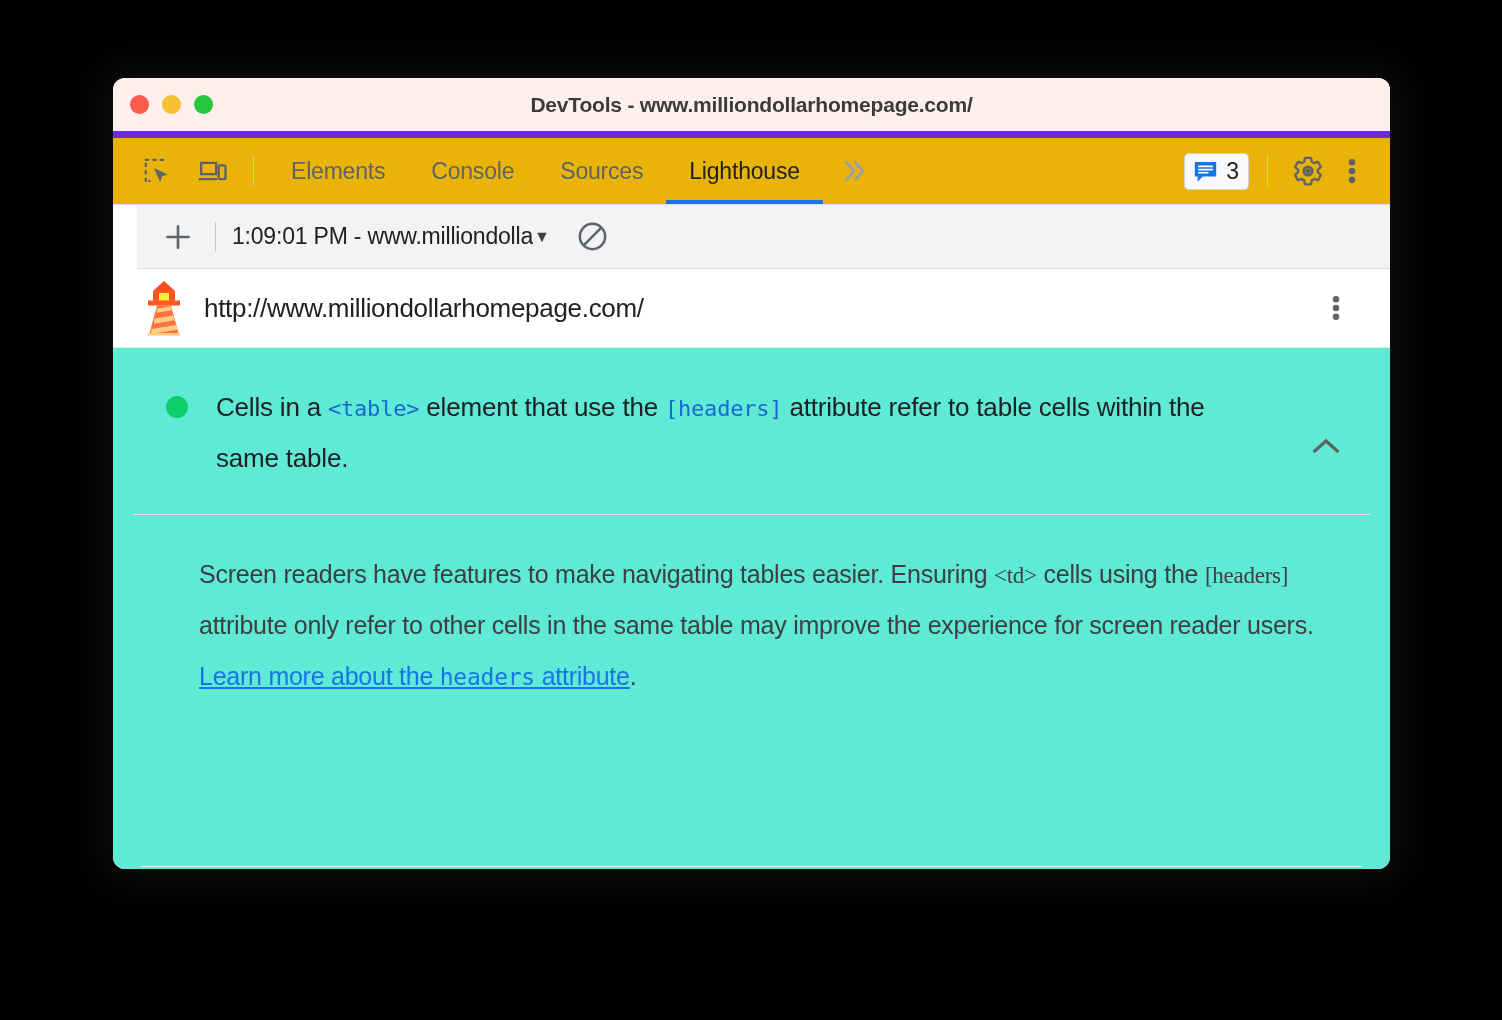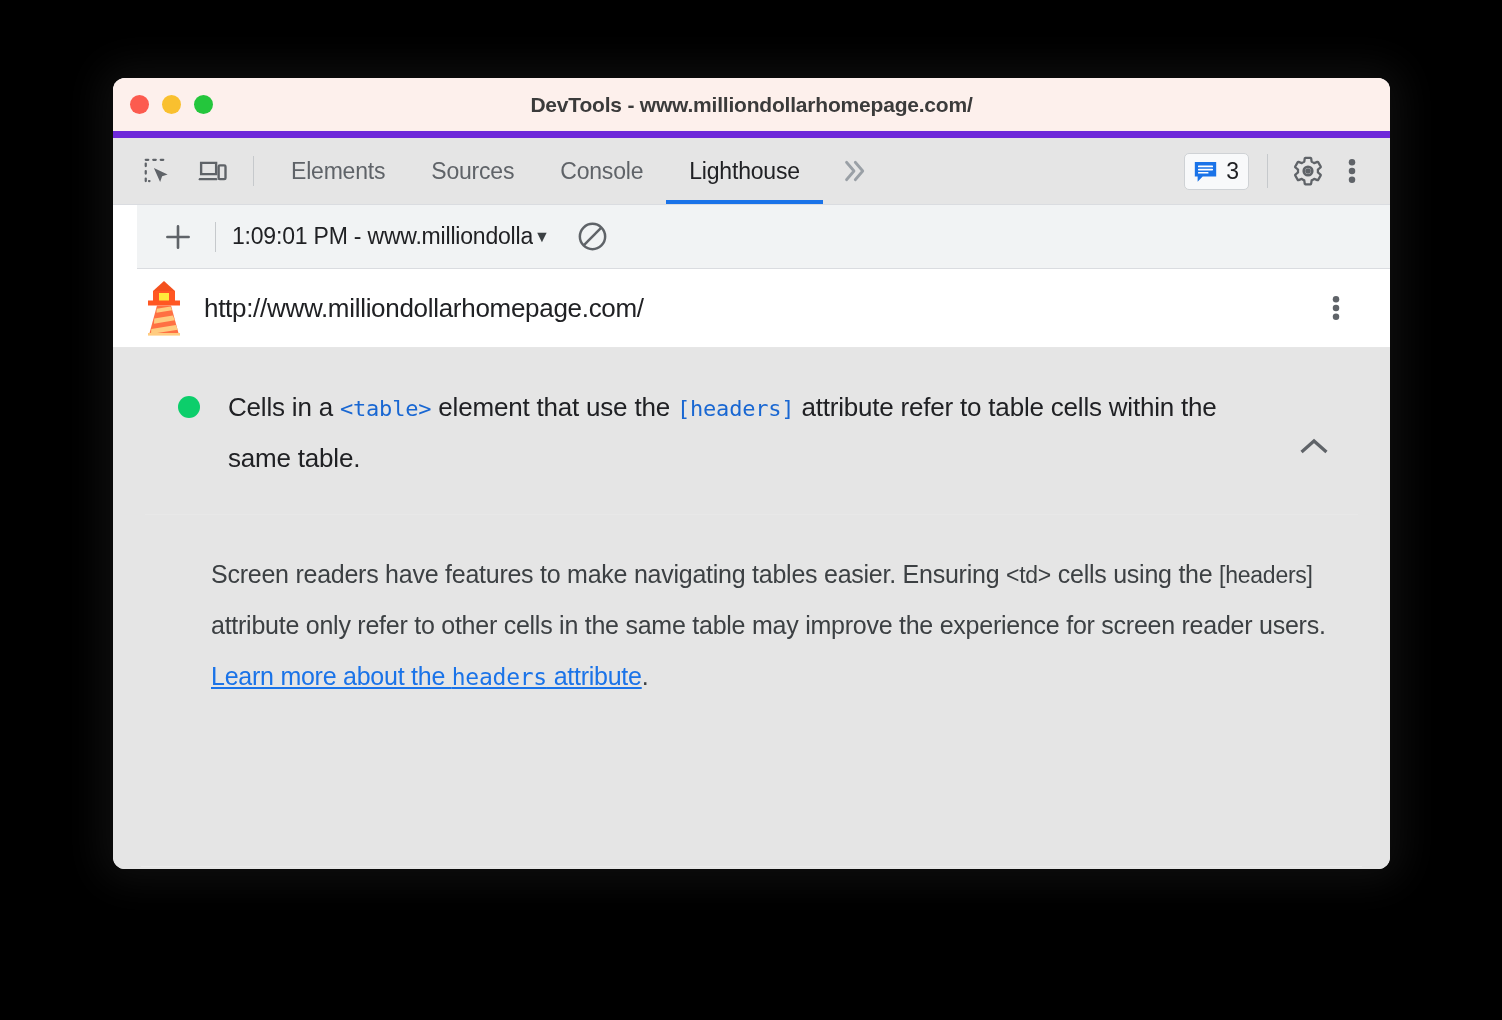--- a/index.html
+++ b/index.html
@@ -64,21 +64,21 @@
     font-weight: bold;
     color: #3b3b3b;
     letter-spacing: -0.2px;
     user-select: none;
   }
 
   
   #tabbar {
     height: 66px;
     flex: 0 0 66px;
-    background: #e5e5e5;
+    background: #eab308;
     display: flex;
     align-items: stretch;
     border-bottom: 1px solid #dadce0;
     position: relative;
   }
   .tb-icon-btn {
     width: 52px;
     display: flex;
     align-items: center;
     justify-content: center;
@@ -236,22 +236,22 @@
     height: 44px;
     display: flex;
     align-items: center;
     justify-content: center;
     cursor: pointer;
   }
 
   
   #audit-body {
     flex: 1 1 auto;
-    background: #e5e5e5;
-    padding: 0 32px;
+    background: #5eead4;
+    padding: 0 20px;
     position: relative;
     overflow: hidden;
   }
   #audit-title-row {
     display: flex;
     align-items: flex-start;
     padding: 34px 0 30px 0;
     border-bottom: 1px solid #e8e8e8;
     position: relative;
   }
@@ -289,21 +289,21 @@
   }
   #audit-desc {
     padding: 34px 0 0 66px;
     font-size: 25px;
     line-height: 2.04;
     color: #3c4043;
     letter-spacing: -0.25px;
     max-width: 1130px;
   }
   .code-dark {
-    font-family: Liberation Sans, sans-serif;
+    font-family: Liberation Serif, serif;
     color: #3c4043;
     font-size: 23px;
   }
   #learn-link {
     color: #1a73e8;
     text-decoration: underline;
     cursor: pointer;
   }
   #learn-link .code-link {
     font-family: "DejaVu Sans Mono", monospace;
@@ -349,24 +349,24 @@
         <rect x="16.5" y="7.5" width="5.5" height="11" rx="1" stroke="#5f6368" stroke-width="1.9"></rect>
       </svg>
     </div>
 
     <div class="tb-sep"></div>
 
     <div class="tab">
       <span>Elements</span>
     </div>
     <div class="tab">
+      <span>Console</span>
+    </div>
+    <div class="tab">
       <span>Sources</span>
-    </div>
-    <div class="tab">
-      <span>Console</span>
     </div>
     <div class="tab active">
       <span>Lighthouse</span>
     </div>
 
     <div id="more-tabs">
       <svg width="34" height="30" viewBox="0 0 24 24" fill="none">
         <path d="M6 5l6 7-6 7M13 5l6 7-6 7" stroke="#9aa0a6" stroke-width="2.2" stroke-linecap="round" stroke-linejoin="round"></path>
       </svg>
     </div>

